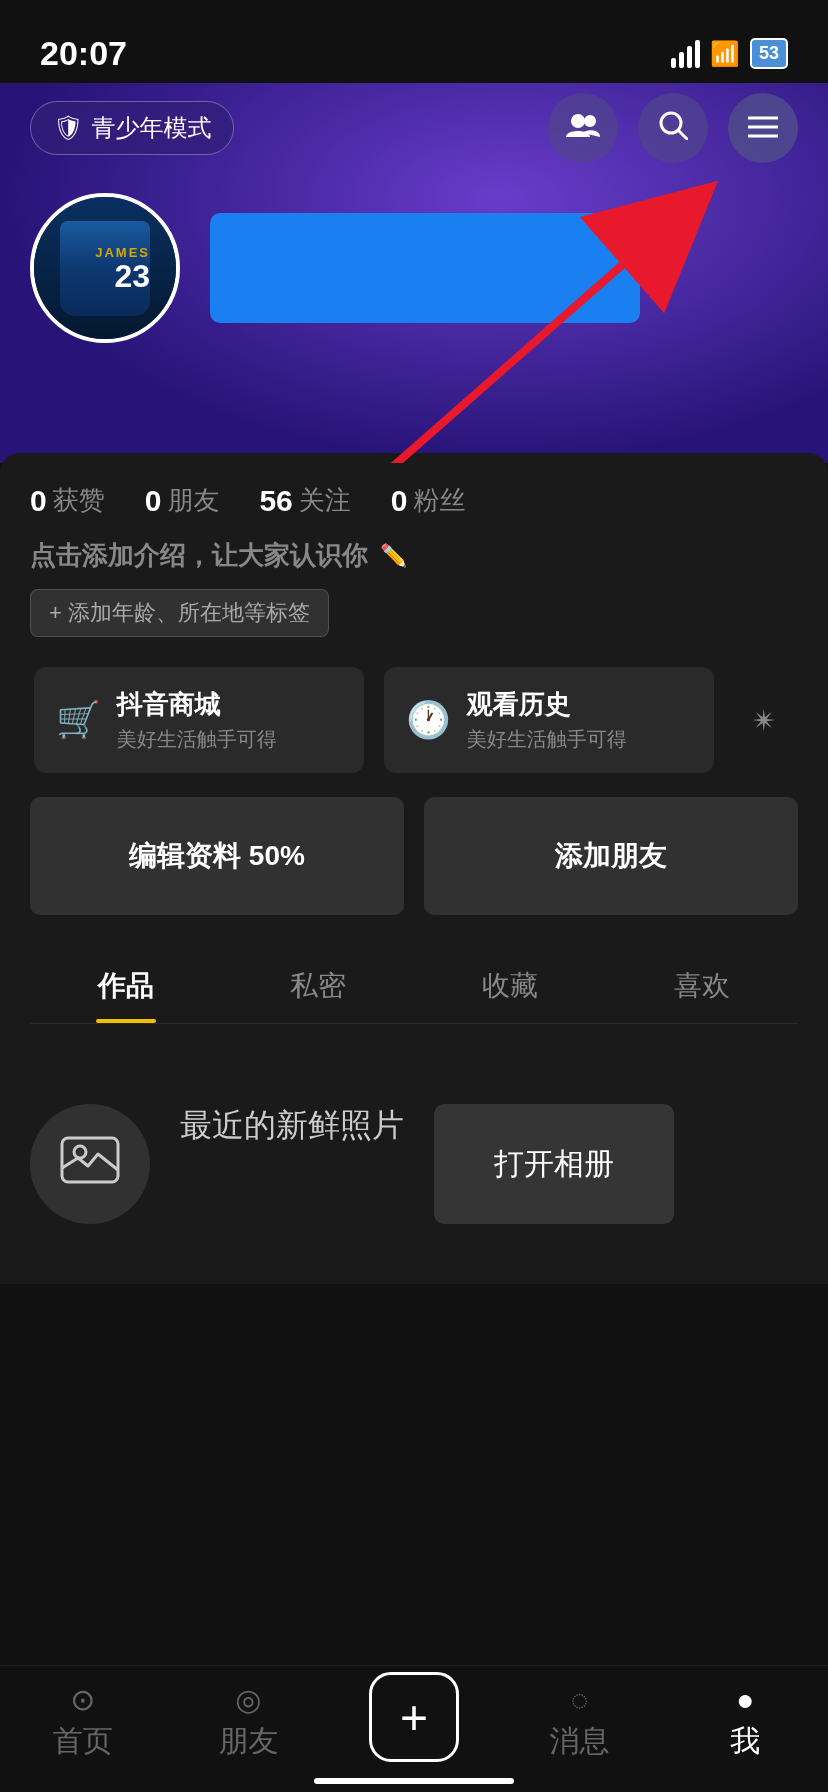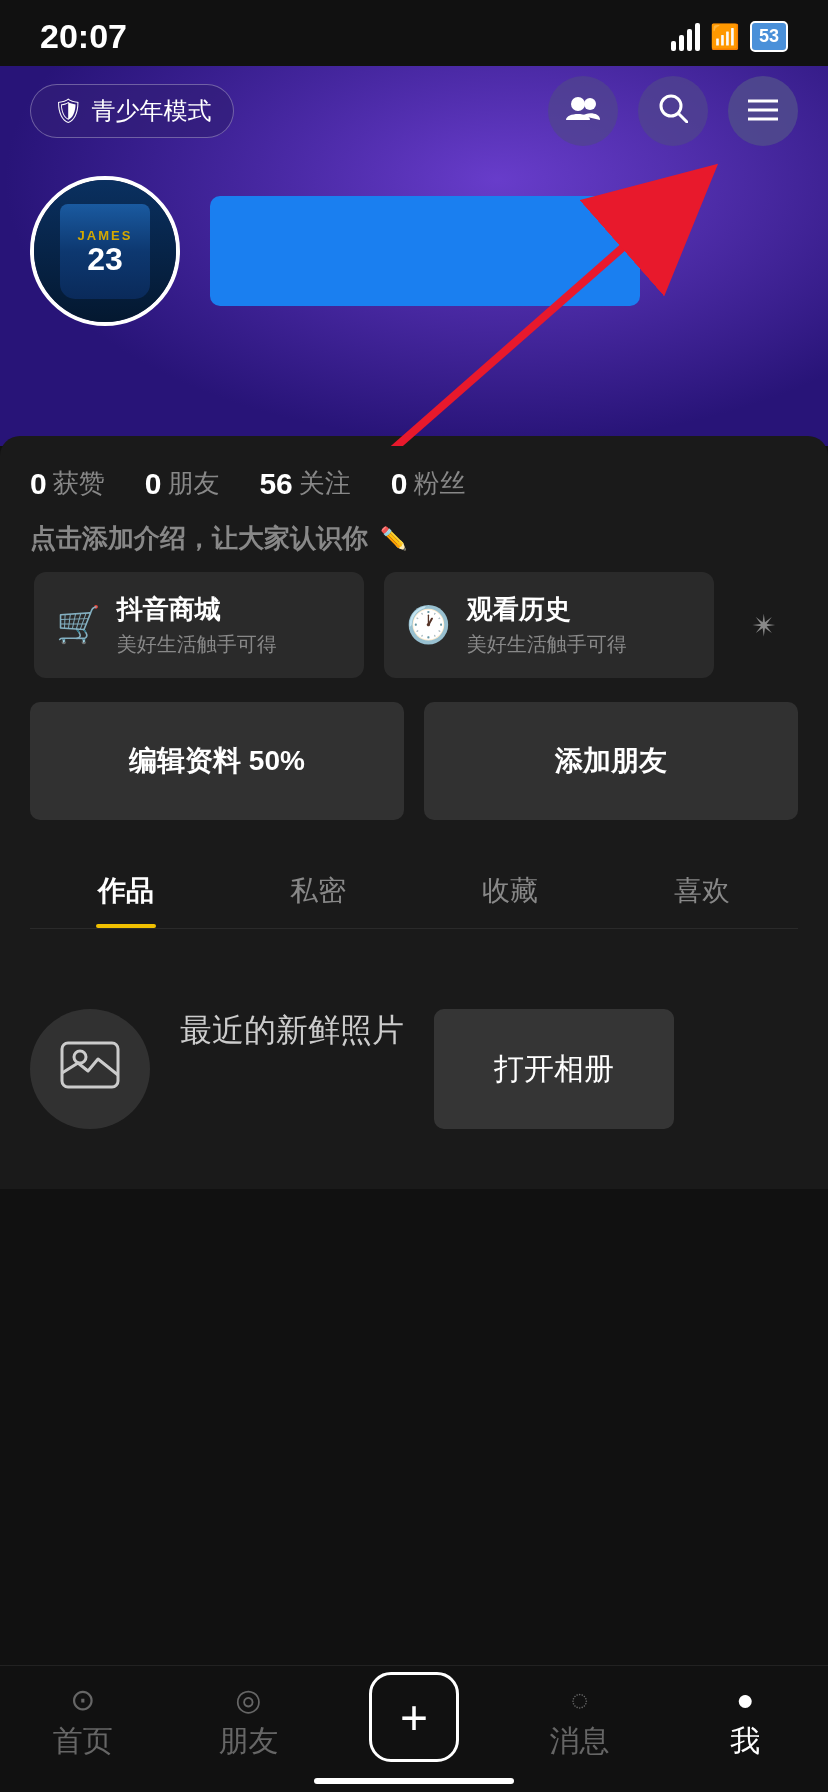--- a/index.html
+++ b/index.html
@@ -11,21 +11,21 @@
       background: #111;
       color: #fff;
       overflow-x: hidden;
     }
 
     
     .status-bar {
       display: flex;
       justify-content: space-between;
       align-items: center;
-      padding: 17px 40px 10px;
+      padding: 34px 40px 10px;
       background: transparent;
       position: relative;
       z-index: 10;
     }
     .status-time {
       font-size: 34px;
       font-weight: 600;
       color: #fff;
     }
     .status-icons {
@@ -448,21 +448,21 @@
         </span>
       </div>
     </div>
   </div>
 
   <div class="profile-row">
     <div class="avatar-wrap">
       <div class="avatar-img">
 
         <div style="width:100%;height:100%;background:linear-gradient(180deg,#0a3060 0%,#041830 100%);display:flex;flex-direction:column;align-items:center;justify-content:center;">
-          <div style="width:90px;height:95px;background:linear-gradient(180deg,#1a5aa0 0%,#0d3870 50%,#0a2a5a 100%);border-radius:8px 8px 15px 15px;display:flex;flex-direction:column;align-items:center;justify-content:center;position:relative;">
+          <div style="width:90px;height:95px;background:linear-gradient(180deg,#1a5aa0 0%,#0d3870 50%,#0a2a5a 100%);border-radius:8px 8px 15px 15px;display:flex;flex-direction:column;align-items:flex-end;justify-content:center;position:relative;">
             <span style="font-size:13px;font-weight:900;color:#d4a800;letter-spacing:2px;font-family:Arial Black,sans-serif;">JAMES</span>
             <span style="font-size:32px;font-weight:900;color:#fff;line-height:1;font-family:Liberation Sans, sans-serif;">23</span>
           </div>
         </div>
       </div>
     </div>
     <div class="username-block">
       <div class="username-rect"></div>
     </div>
   </div>
@@ -496,20 +496,23 @@
       <span class="stat-count">0</span>
       <span class="stat-label">粉丝</span>
     </div>
   </div>
 
   <div class="bio-row">
     <span class="bio-text">点击添加介绍，让大家认识你</span>
     <span class="edit-icon">✏️</span>
   </div>
 
+  <div class="tags-row">
+    <button class="tag-btn">+ 添加年龄、所在地等标签</button>
+  </div>
 
   <div class="quick-actions">
     <div class="action-card">
       <span class="action-icon">🛒</span>
       <div class="action-texts">
         <span class="action-title">抖音商城</span>
         <span class="action-subtitle">美好生活触手可得</span>
       </div>
     </div>
     <div class="action-card">

